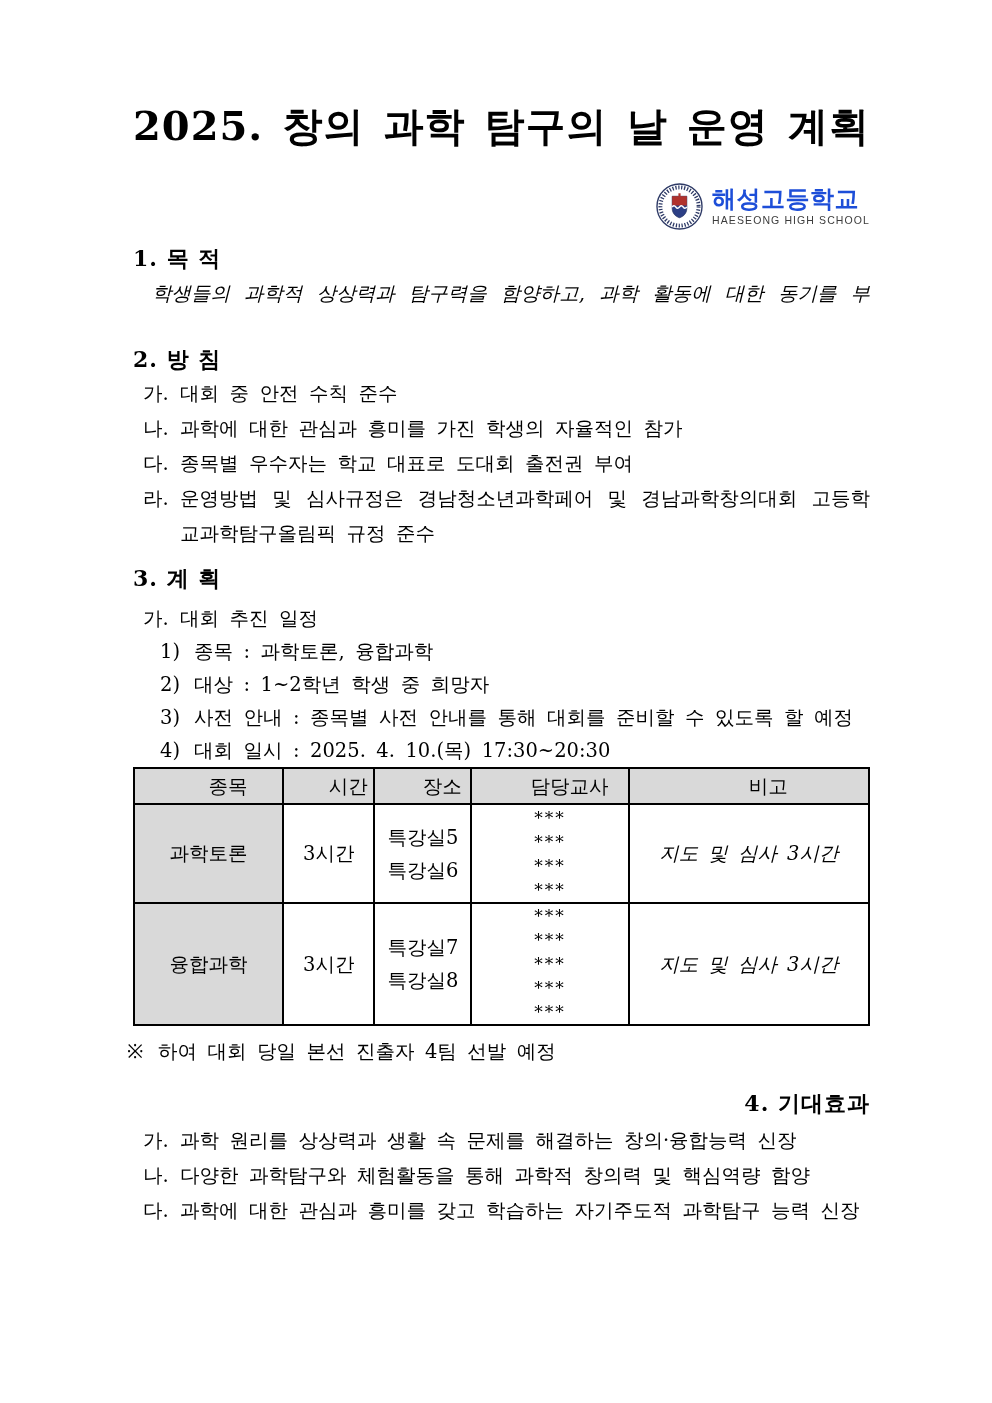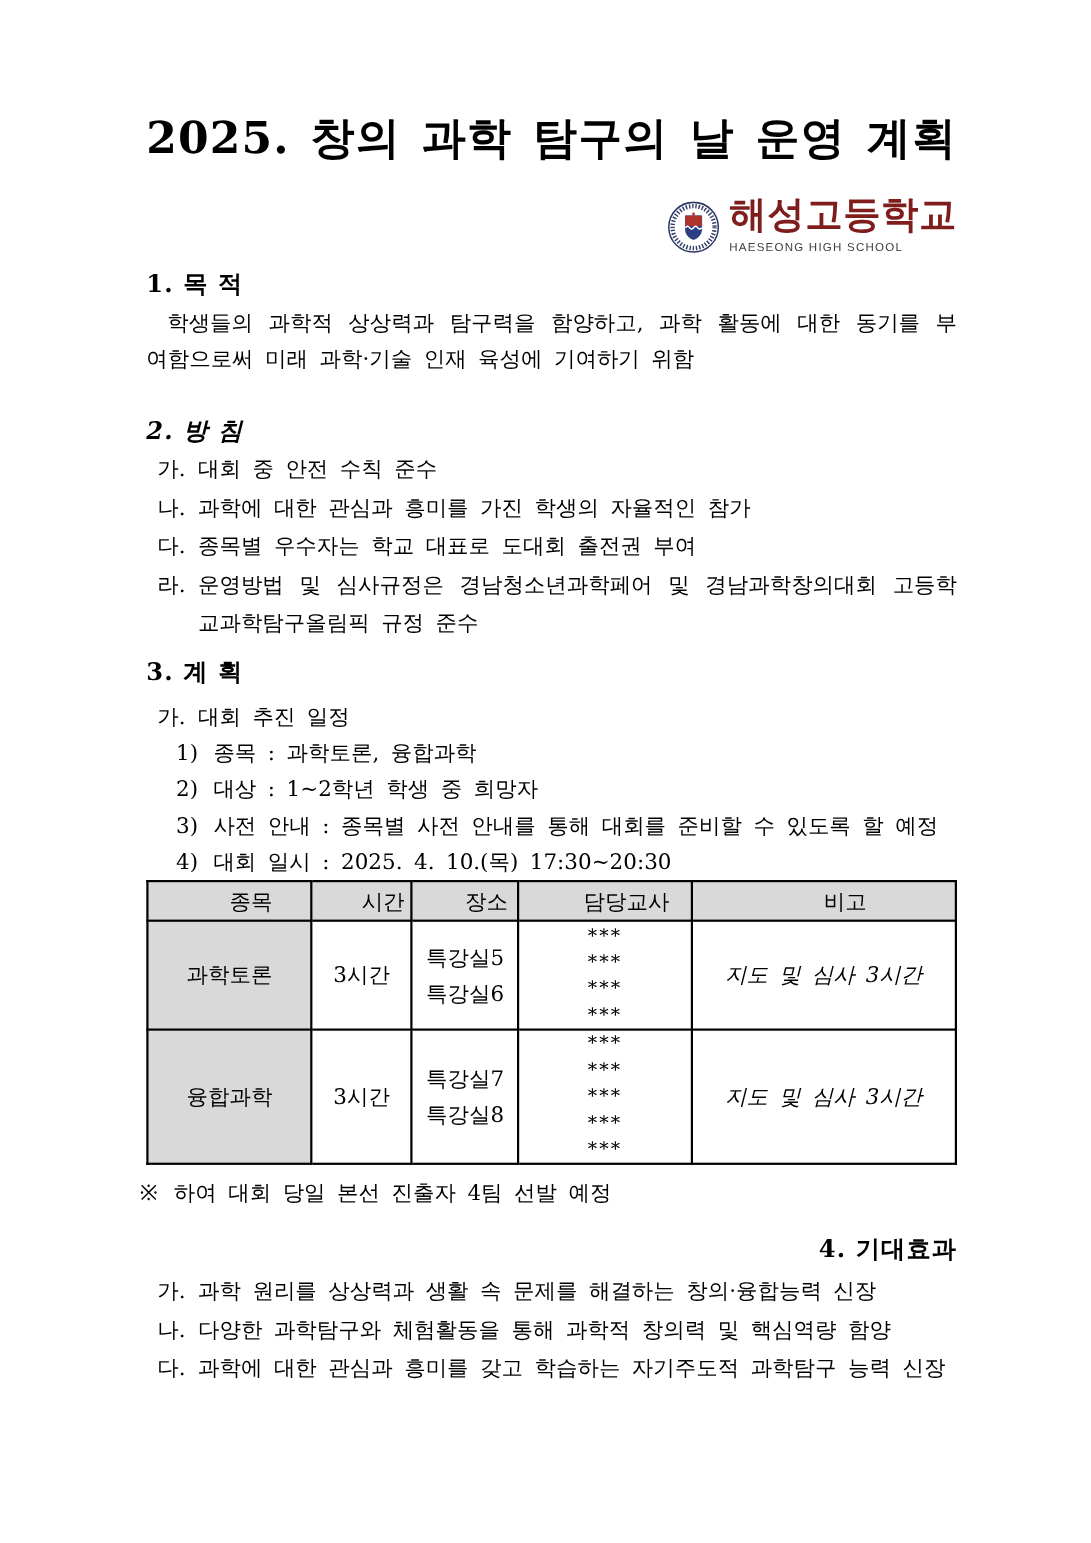--- a/index.html
+++ b/index.html
@@ -36,44 +36,44 @@
     margin-top: 30px;
     height: 48px;
     display: flex;
     justify-content: flex-end;
     align-items: center;
     gap: 9px;
   }
   .emblem { width: 47px; height: 47px; display: inline-block; flex: 0 0 47px; }
   .logo-text { display: flex; flex-direction: column; align-items: flex-start; line-height: 1.1; }
   .logo-ko {
-    font-family: Liberation Mono, monospace;
-    font-weight: 700; font-size: 34px; color: #7f1d1d; letter-spacing: 0.5px;
+    font-family: Liberation Serif, serif;
+    font-weight: 700; font-size: 24px; color: #1d4ed8; letter-spacing: 0.5px;
   }
   .logo-en {
     font-family: "Liberation Sans", "DejaVu Sans", sans-serif;
     font-size: 10.5px; color: #3c3c3c; letter-spacing: 1.1px; margin-top: 3px;
   }
 
   
   .sec {
     margin: 0;
     font-size: 22px;
     font-weight: 700;
     line-height: 30px;
     letter-spacing: 1px;
   }
   .sec-purpose { margin-top: 13px; }
-  .sec-policy  { margin-top: 34px; font-style: italic; }
+  .sec-policy  { margin-top: 34px; }
   .sec-plan    { margin-top: 12px; }
   .sec-effects { margin-top: 20px; text-align: right; }
 
   
   .body-text { font-size: 19.5px; word-spacing: 0.22em; }
-  .para { margin-top: 4px; }
+  .para { margin-top: 4px; font-style: italic; }
   .pline { line-height: 33px; }
   .indent1 { padding-left: 19px; }
   .stretch { text-align: justify; text-align-last: justify; }
 
   .list { margin-top: 2px; padding-left: 10px; }
   .li { display: flex; line-height: 35px; }
   .li .marker { flex: 0 0 37px; }
   .li .litext { flex: 1 1 auto; }
 
   .plan-sub { margin-top: 9px; padding-left: 10px; }
@@ -137,21 +137,20 @@
       </span>
       <span class="logo-text">
         <span class="logo-ko">해성고등학교</span>
         <span class="logo-en">HAESEONG HIGH SCHOOL</span>
       </span>
     </div>
 
     <h2 class="sec sec-purpose">1. 목 적</h2>
     <div class="para body-text">
       <div class="pline indent1 stretch">학생들의 과학적 상상력과 탐구력을 함양하고, 과학 활동에 대한 동기를 부</div>
-      <div class="pline">여함으로써 미래 과학·기술 인재 육성에 기여하기 위함</div>
     </div>
 
     <h2 class="sec sec-policy">2. 방 침</h2>
     <div class="list body-text">
       <div class="li">
         <span class="marker">가.</span>
         <span class="litext">대회 중 안전 수칙 준수</span>
       </div>
       <div class="li">
         <span class="marker">나.</span>

